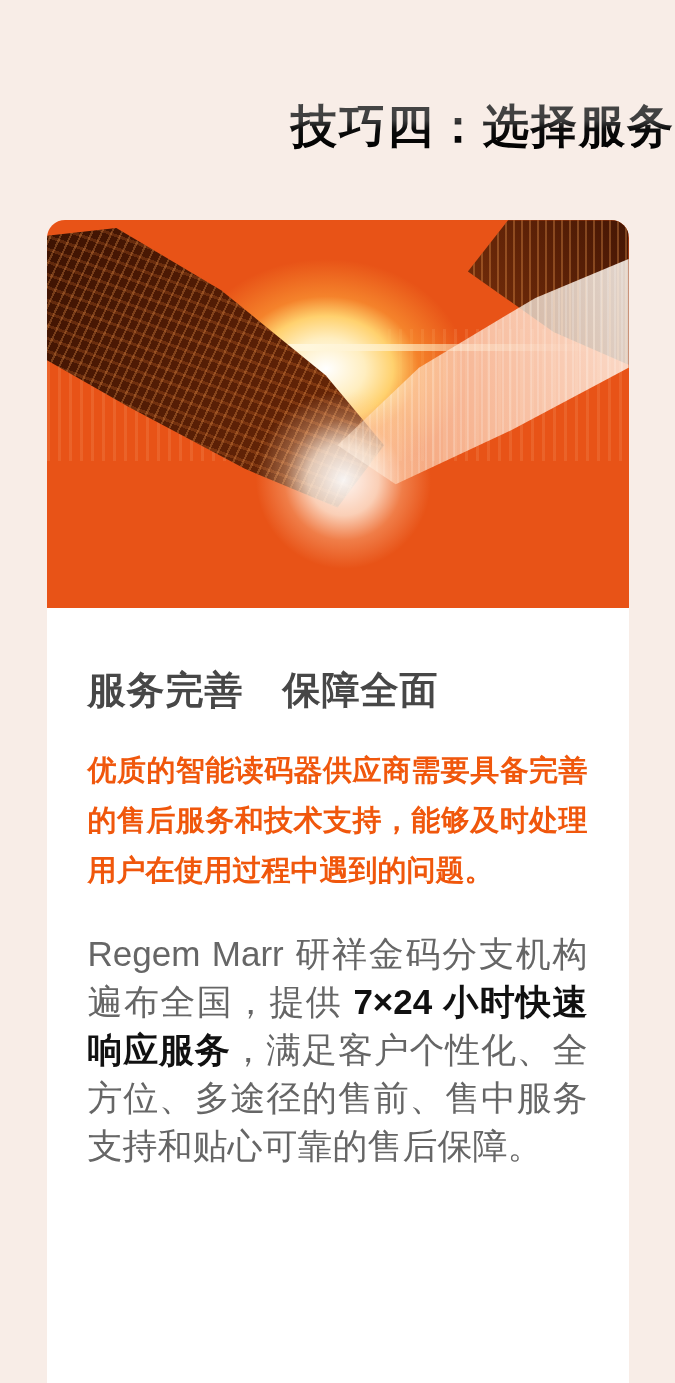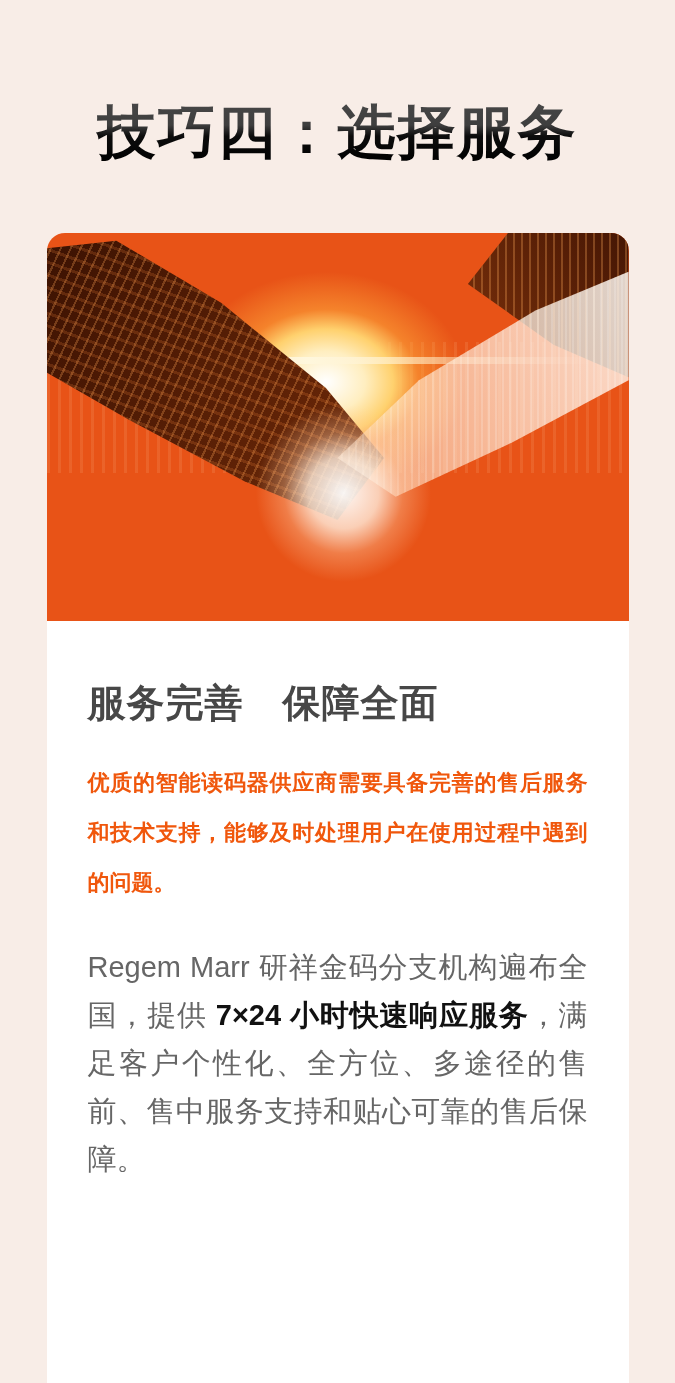--- a/index.html
+++ b/index.html
@@ -10,22 +10,22 @@
   }
   .page {
     position:relative;
     width:675px; height:1383px;
     background:#F8EDE7;
     overflow:hidden;
   }
   
   .title {
     margin-top:102px;
-    text-align:center;
-    font-size:58px;
+    text-align:right;
+    font-size:46px;
     line-height:1.05;
     font-weight:900;
     letter-spacing:2px;
     background:linear-gradient(180deg,#474747 0%,#3e3e3e 38%,#0c0c0c 56%,#000 100%);
     -webkit-background-clip:text;
     background-clip:text;
     -webkit-text-fill-color:transparent;
     color:#000;
   }
   
@@ -92,29 +92,29 @@
   .card-body { padding:0 41px; }
   .heading {
     margin-top:57px;
     font-size:38px;
     font-weight:700;
     letter-spacing:1px;
     color:#474747;
   }
   .highlight {
     margin-top:29px;
-    font-size:22px;
+    font-size:29px;
     line-height:50px;
     font-weight:700;
     color:#F0570C;
     text-align:justify;
   }
   .body-text {
     margin-top:35px;
-    font-size:29px;
+    font-size:35px;
     line-height:48px;
     font-weight:400;
     color:#666666;
     text-align:justify;
   }
   .body-text .emph { color:#111111; font-weight:700; }
 </style>
 </head>
 <body>
 

